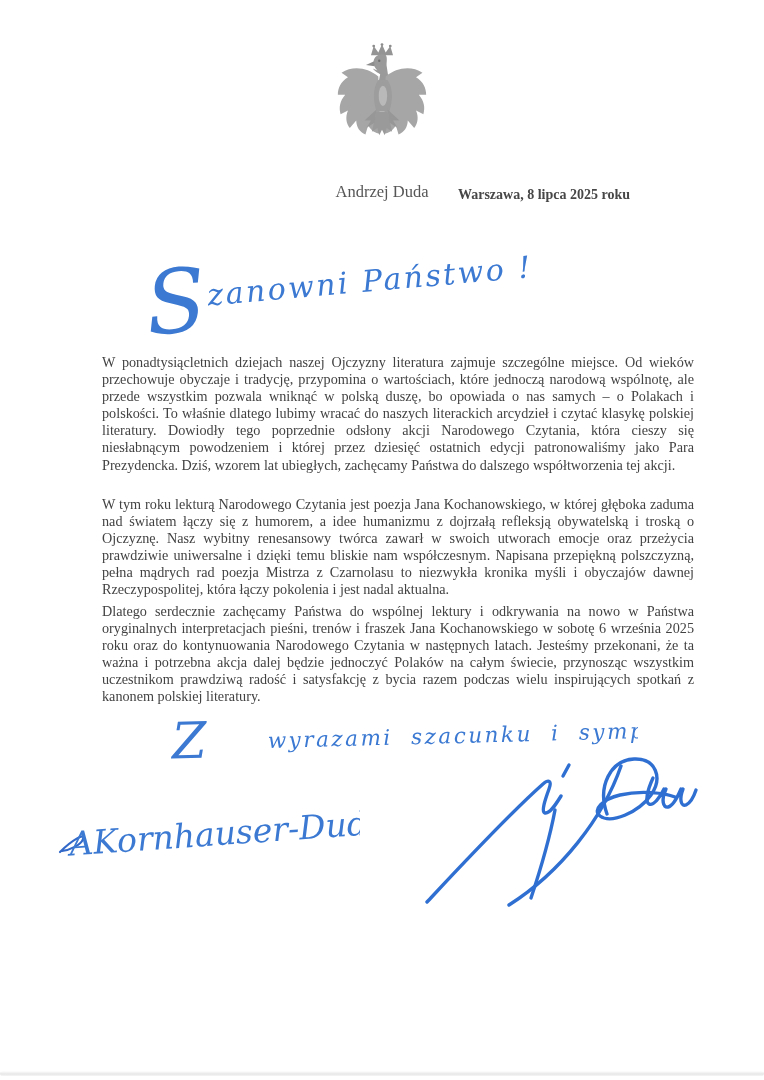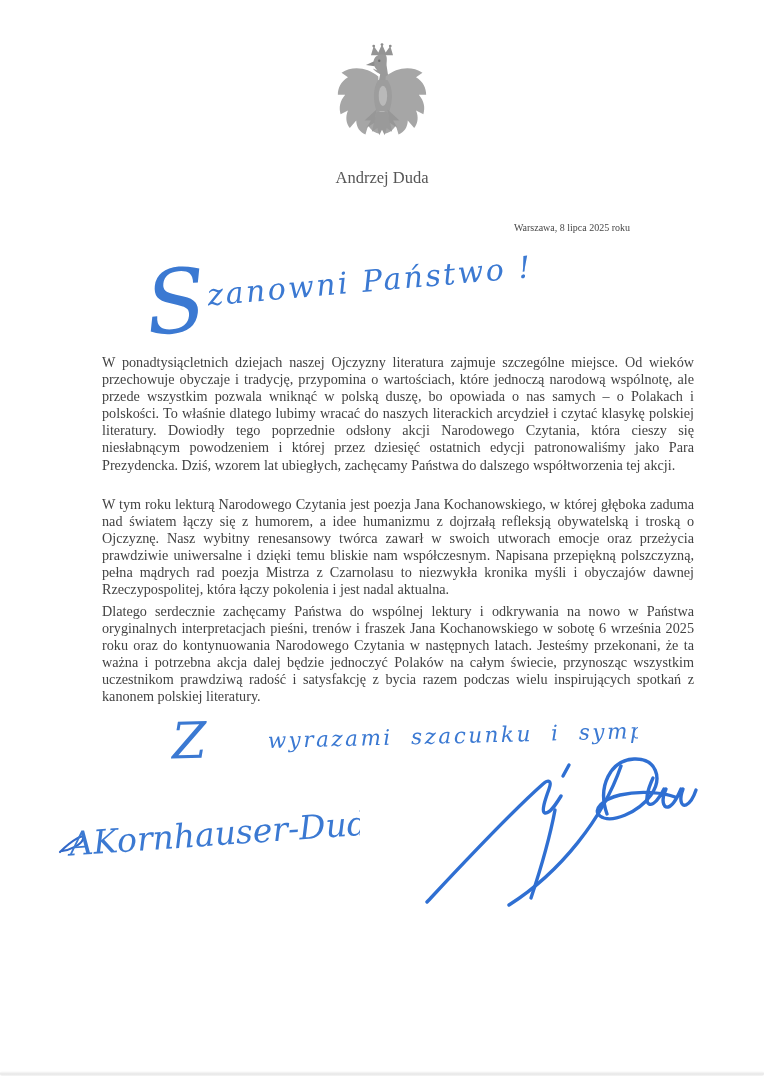--- a/index.html
+++ b/index.html
@@ -25,29 +25,30 @@
   
   .header-title{
     position:absolute;left:0;top:155px;width:764px;
     text-align:center;
     font-variant:small-caps;
     letter-spacing:1.6px;
     font-size:16px;
     color:var(--header-gray);
   }
   .header-name{
-    position:absolute;left:0;top:168px;width:764px;
+    position:absolute;left:0;top:182px;width:764px;
     text-align:center;
     font-size:16.5px;
     color:#565656;
   }
   .dateline{
-    position:absolute;right:134px;top:222px;
-    font-size:10px;
+    position:absolute;right:134px;top:187px;
+    font-size:14px;
     color:#474747;
+    font-weight:bold;
   }
   
   .greeting{
     position:absolute;left:143px;top:244px;width:420px;height:102px;
   }
   .hand-text{
     font-family:"DejaVu Serif", serif;
     font-style:italic;
     fill:var(--ink-light);
   }

